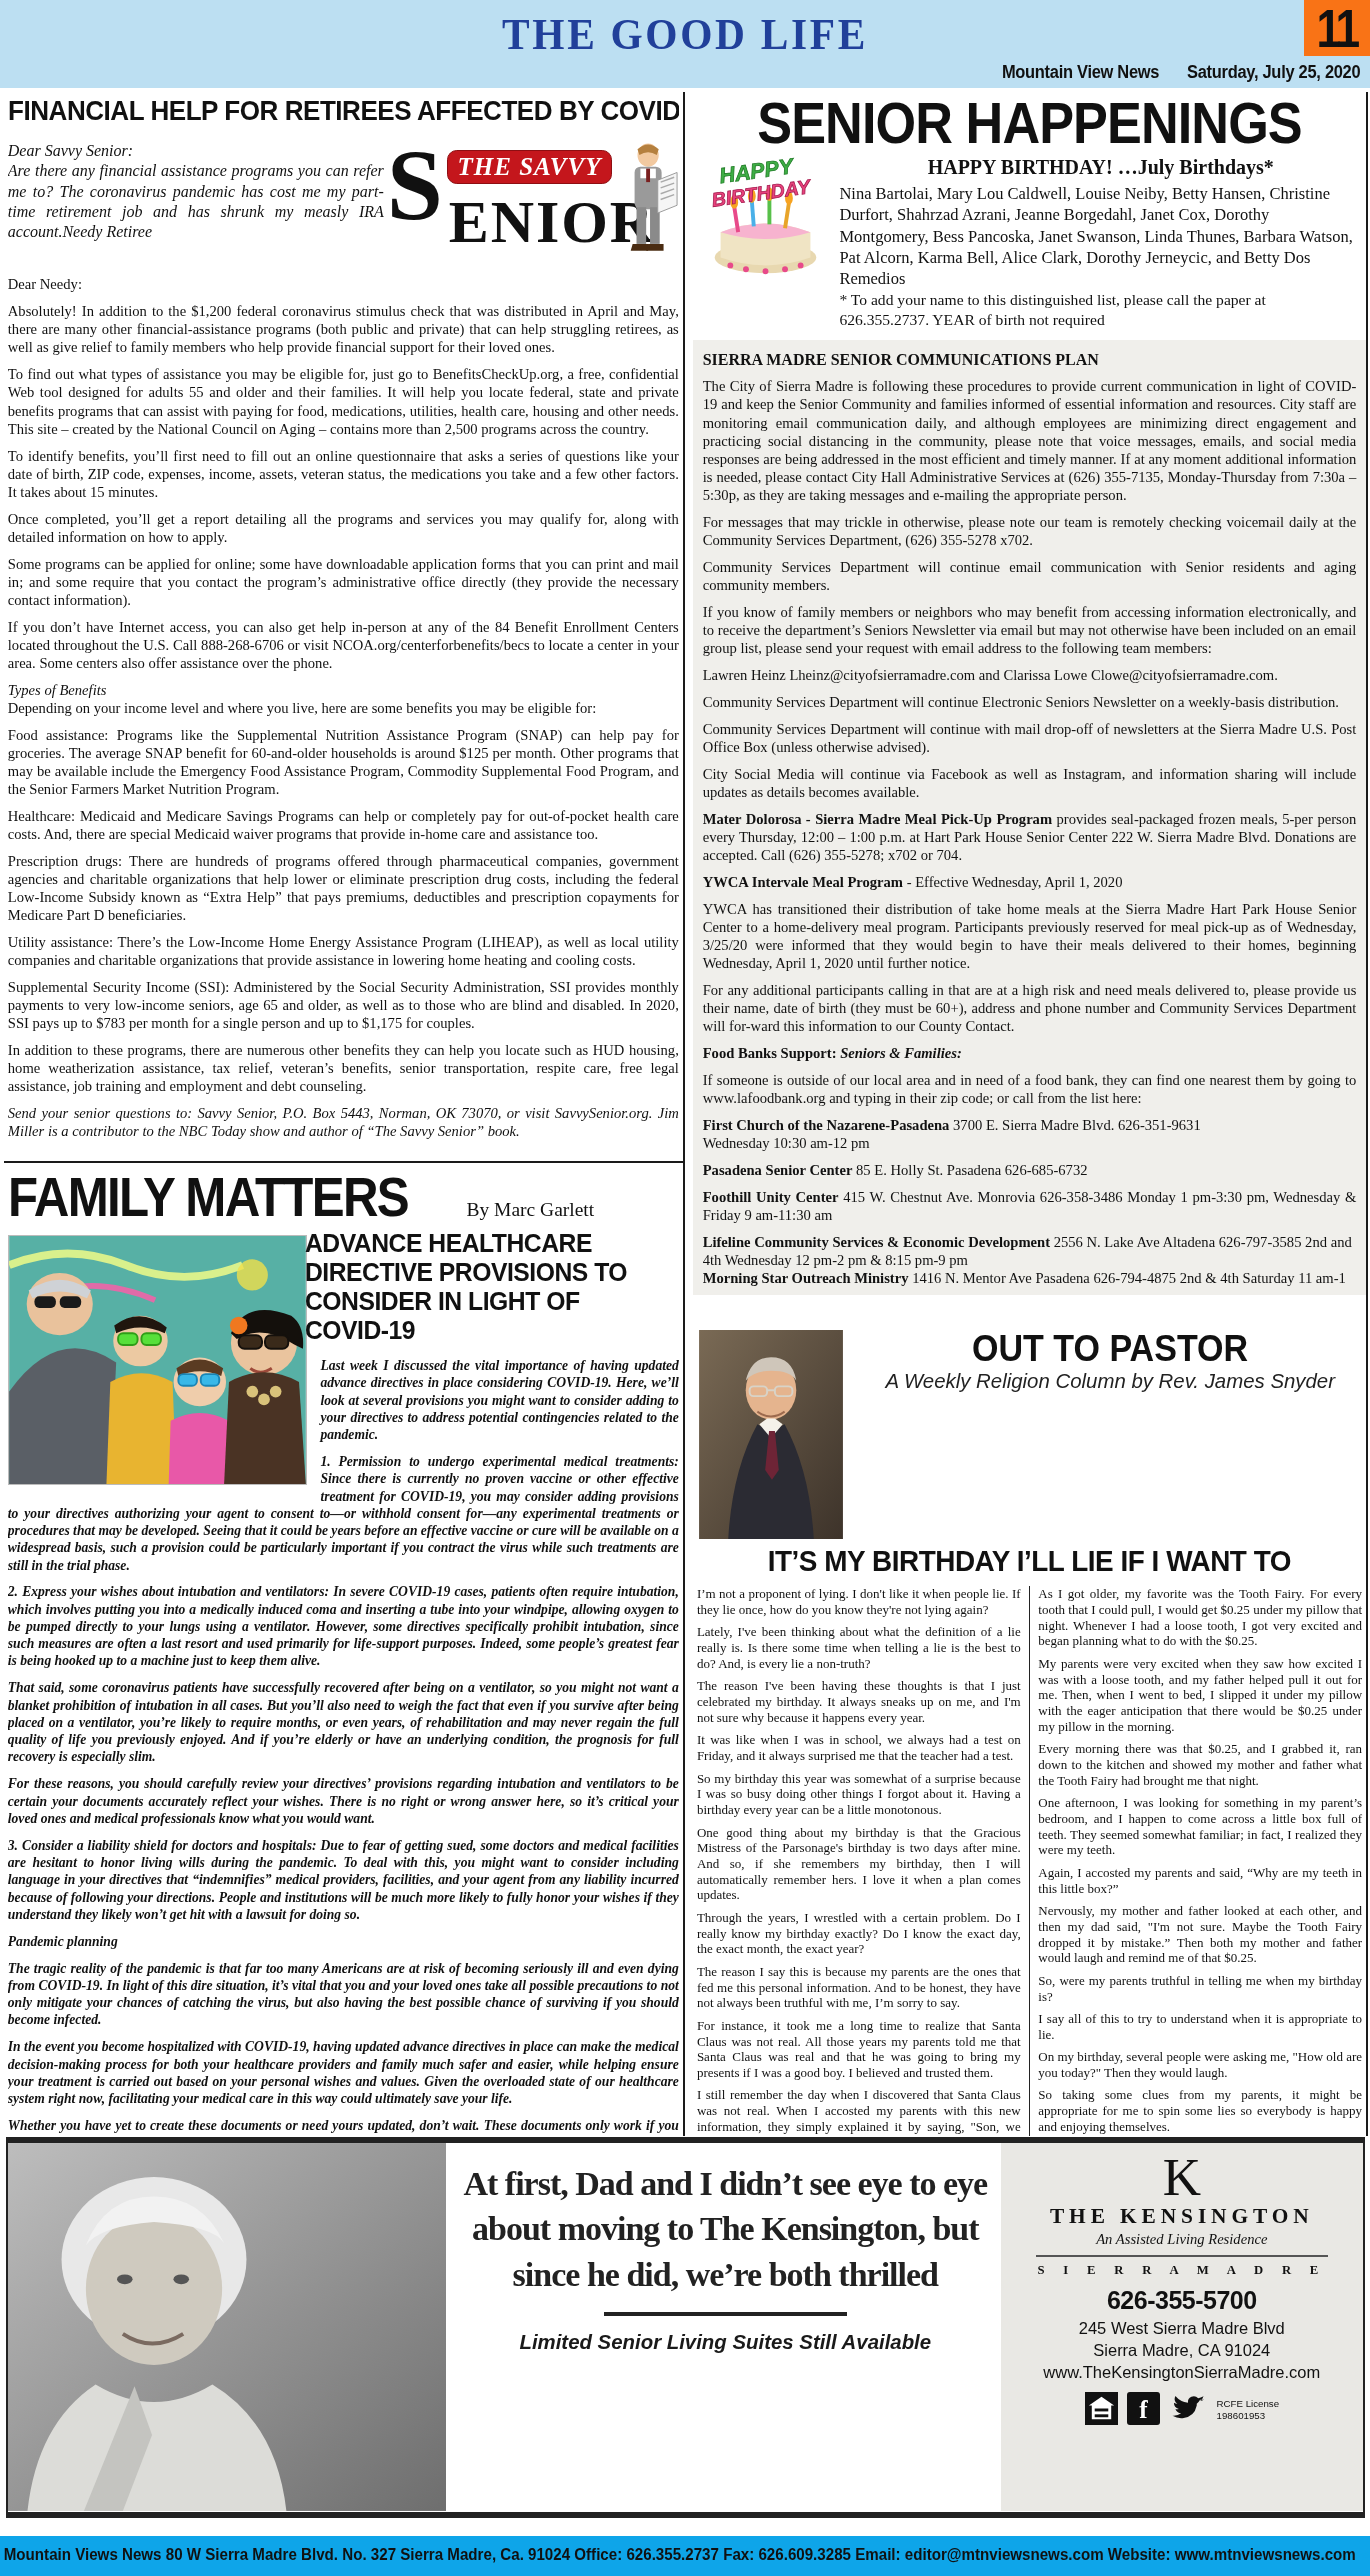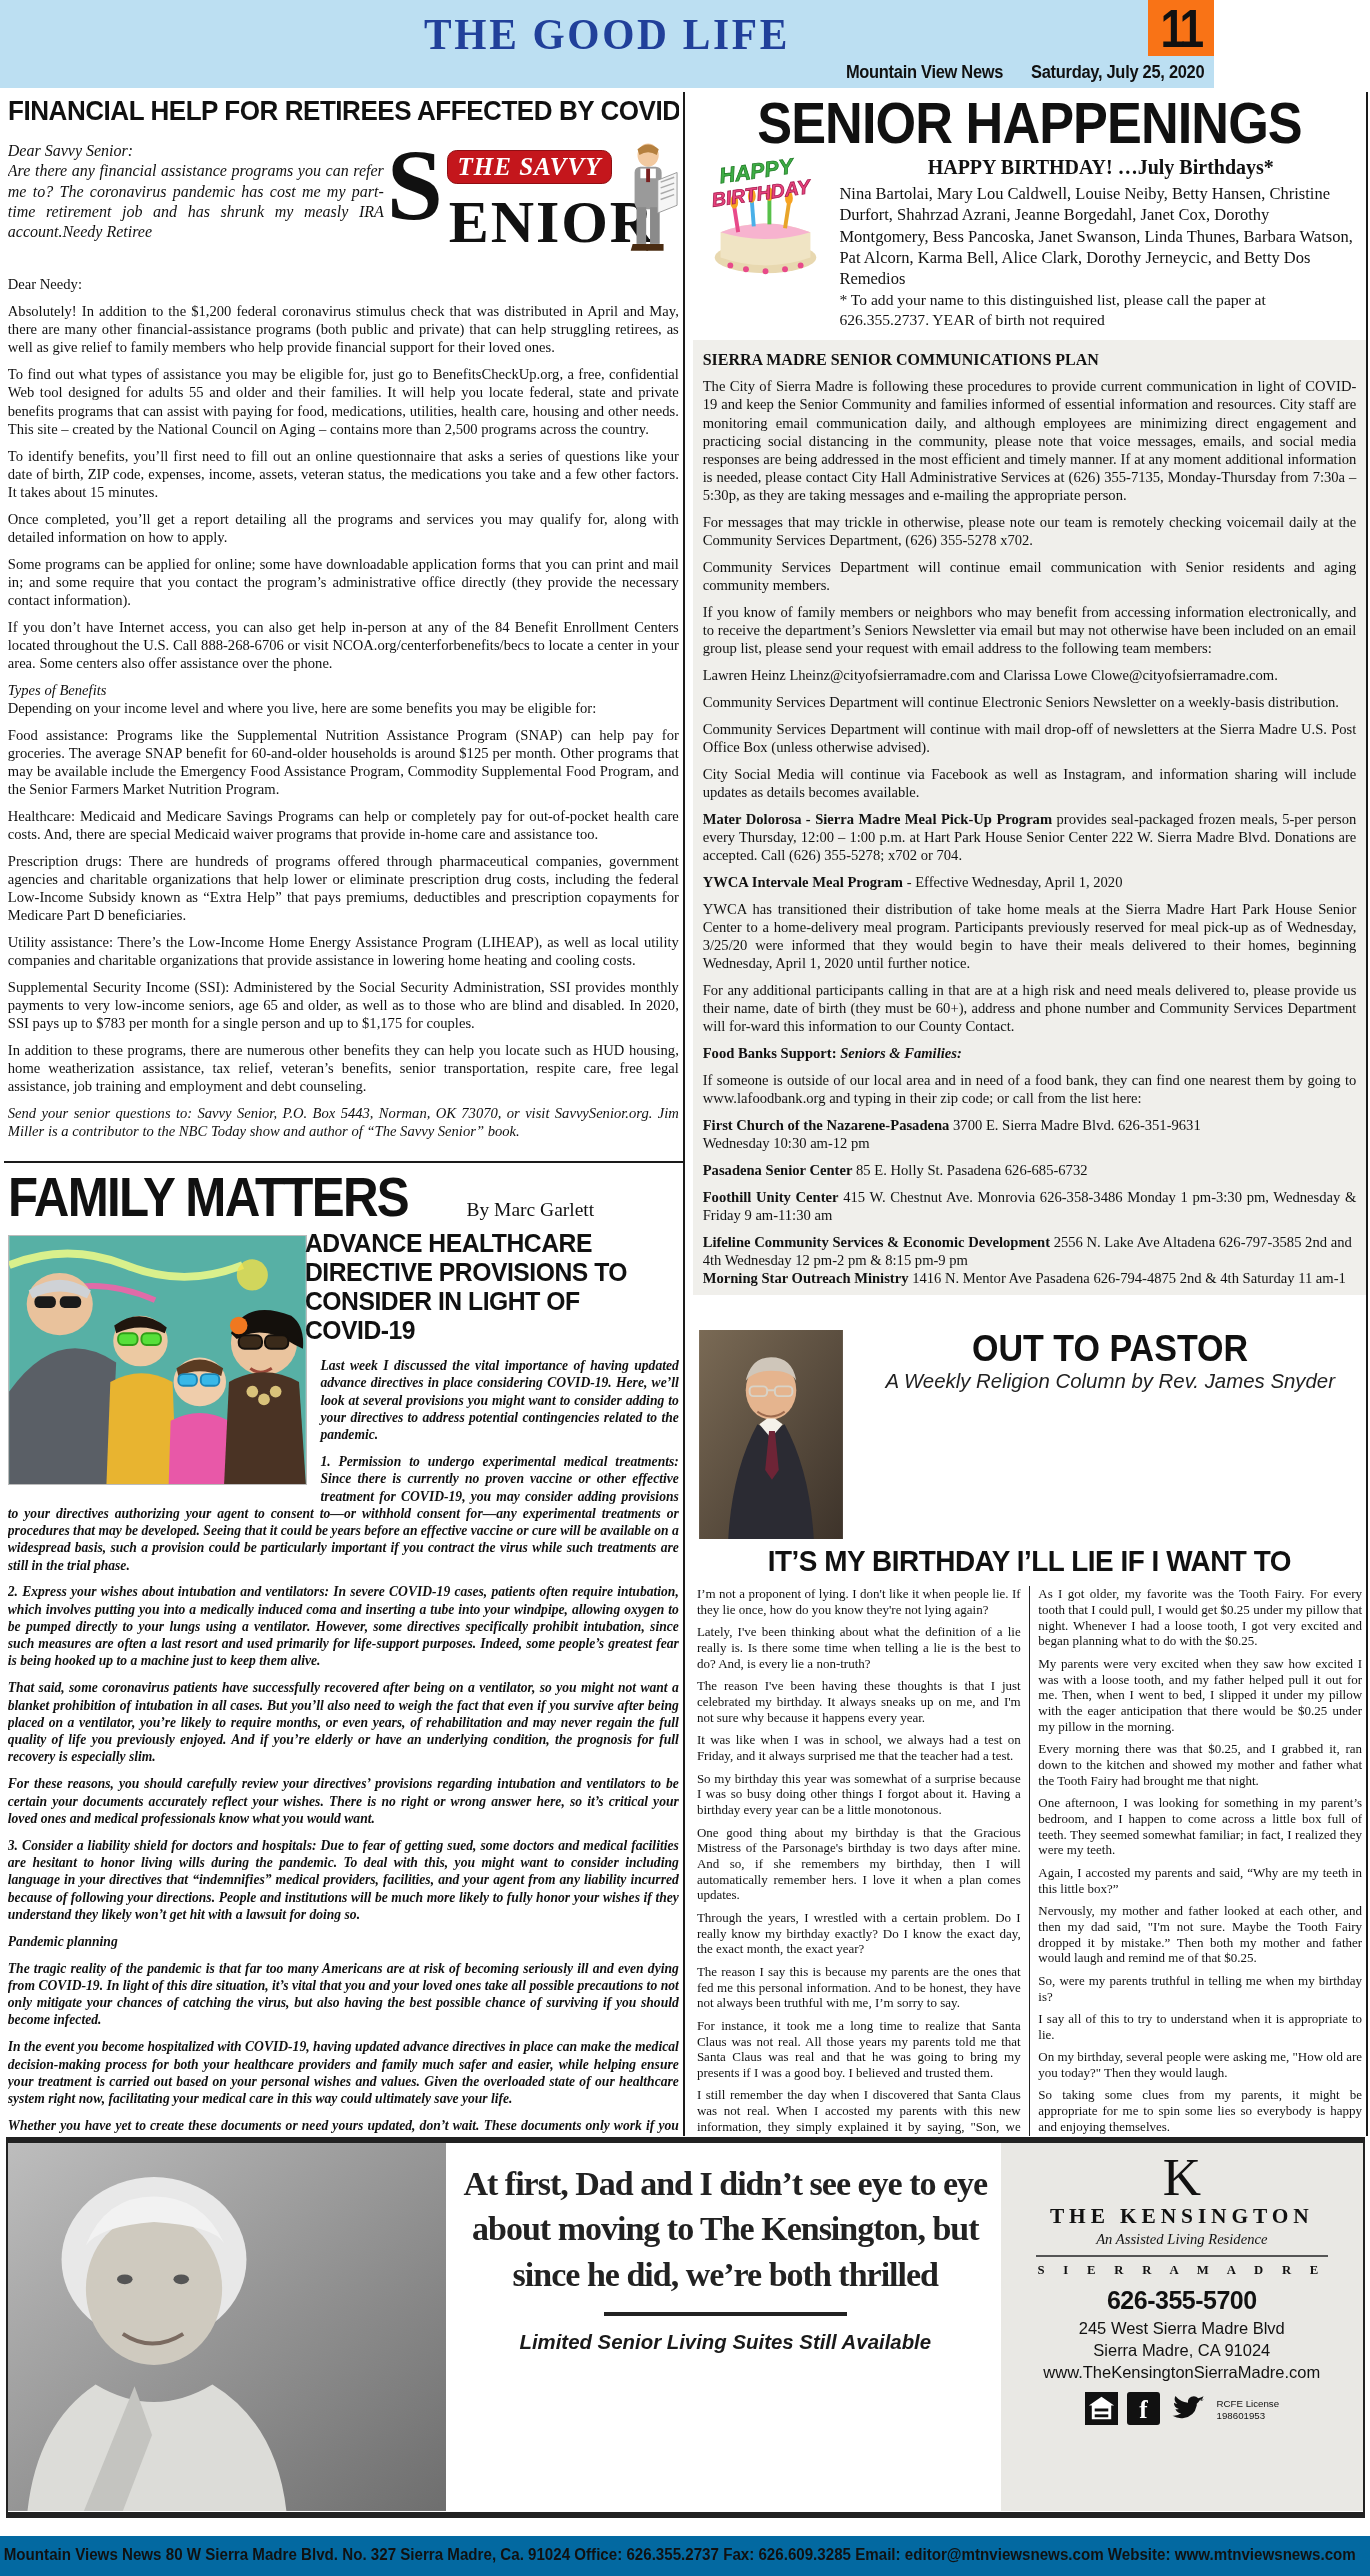--- a/index.html
+++ b/index.html
@@ -1,20 +1,20 @@
 <!DOCTYPE html>
 <html><head>
 <meta charset="utf-8">
 <style>
   html,body { margin:0; padding:0; background:#fff; }
   .page { position:relative; width:1370px; height:2576px; overflow:hidden; background:#fff;
           font-family:"Liberation Serif", serif; color:#111; }
 
   
-  .header { position:absolute; left:0; top:0; width:1214px; height:88px; background:#bcdff2; }
+  .header { position:absolute; left:0; top:0; width:1370px; height:88px; background:#bcdff2; }
   .header-title { position:absolute; left:0; right:0; top:7.8px; text-align:center;
     font-family:"Liberation Serif", serif; font-weight:bold; font-size:45px; color:#21409a;
     letter-spacing:2.9px; transform:scaleX(.92); }
   .pagenum-box { position:absolute; right:0; top:0; width:66px; height:56px; background:#f97316; text-align:center; }
   .pagenum { font-family:"Liberation Sans", sans-serif; font-weight:bold; font-size:54px; line-height:56px;
     letter-spacing:-3.9px; transform:scaleX(.82); display:inline-block; }
   .header-meta { position:absolute; right:9.7px; bottom:4.9px; font-family:"Liberation Sans", sans-serif;
     font-weight:bold; font-size:17.5px; letter-spacing:-0.3px; transform:scaleX(.94); transform-origin:right; }
   .header-meta span { margin-left:25px; }
 
@@ -104,21 +104,21 @@
   .k-tag { font-style:italic; font-size:14.6px; margin-top:1.9px; }
   .k-rule { width:292px; height:1.9px; background:#555; margin:7.8px auto 5.8px; }
   .k-city { font-size:12.7px; letter-spacing:7.8px; font-weight:bold; }
   .k-phone { font-family:"Liberation Sans", sans-serif; font-weight:bold; font-size:25px; letter-spacing:-0.5px; margin-top:7.8px; }
   .k-addr { font-family:"Liberation Sans", sans-serif; font-size:16.5px; line-height:1.35; margin-top:1.9px; }
   .k-web { font-family:"Liberation Sans", sans-serif; font-size:16.5px; margin-top:1.9px; }
   .k-icons { display:flex; justify-content:center; align-items:center; gap:9.7px; margin-top:9.7px; }
   .k-lic { font-family:"Liberation Sans", sans-serif; font-size:9.7px; text-align:left; line-height:1.25; }
 
   
-  .footer { position:absolute; left:0; top:2536px; width:1370px; height:40px; background:#0369a1;
+  .footer { position:absolute; left:0; top:2536px; width:1370px; height:40px; background:#0ea5e9;
     font-family:"Liberation Sans", sans-serif; font-weight:bold; font-size:15.6px; }
   .footer-inner { padding:9.7px 3.9px 0 3.9px; transform:scaleX(.97); transform-origin:left; white-space:nowrap; }
 </style>
 </head>
 <body>
 
 <div class="page">
 
   <div class="header">
     <div class="header-title">THE GOOD LIFE</div>

